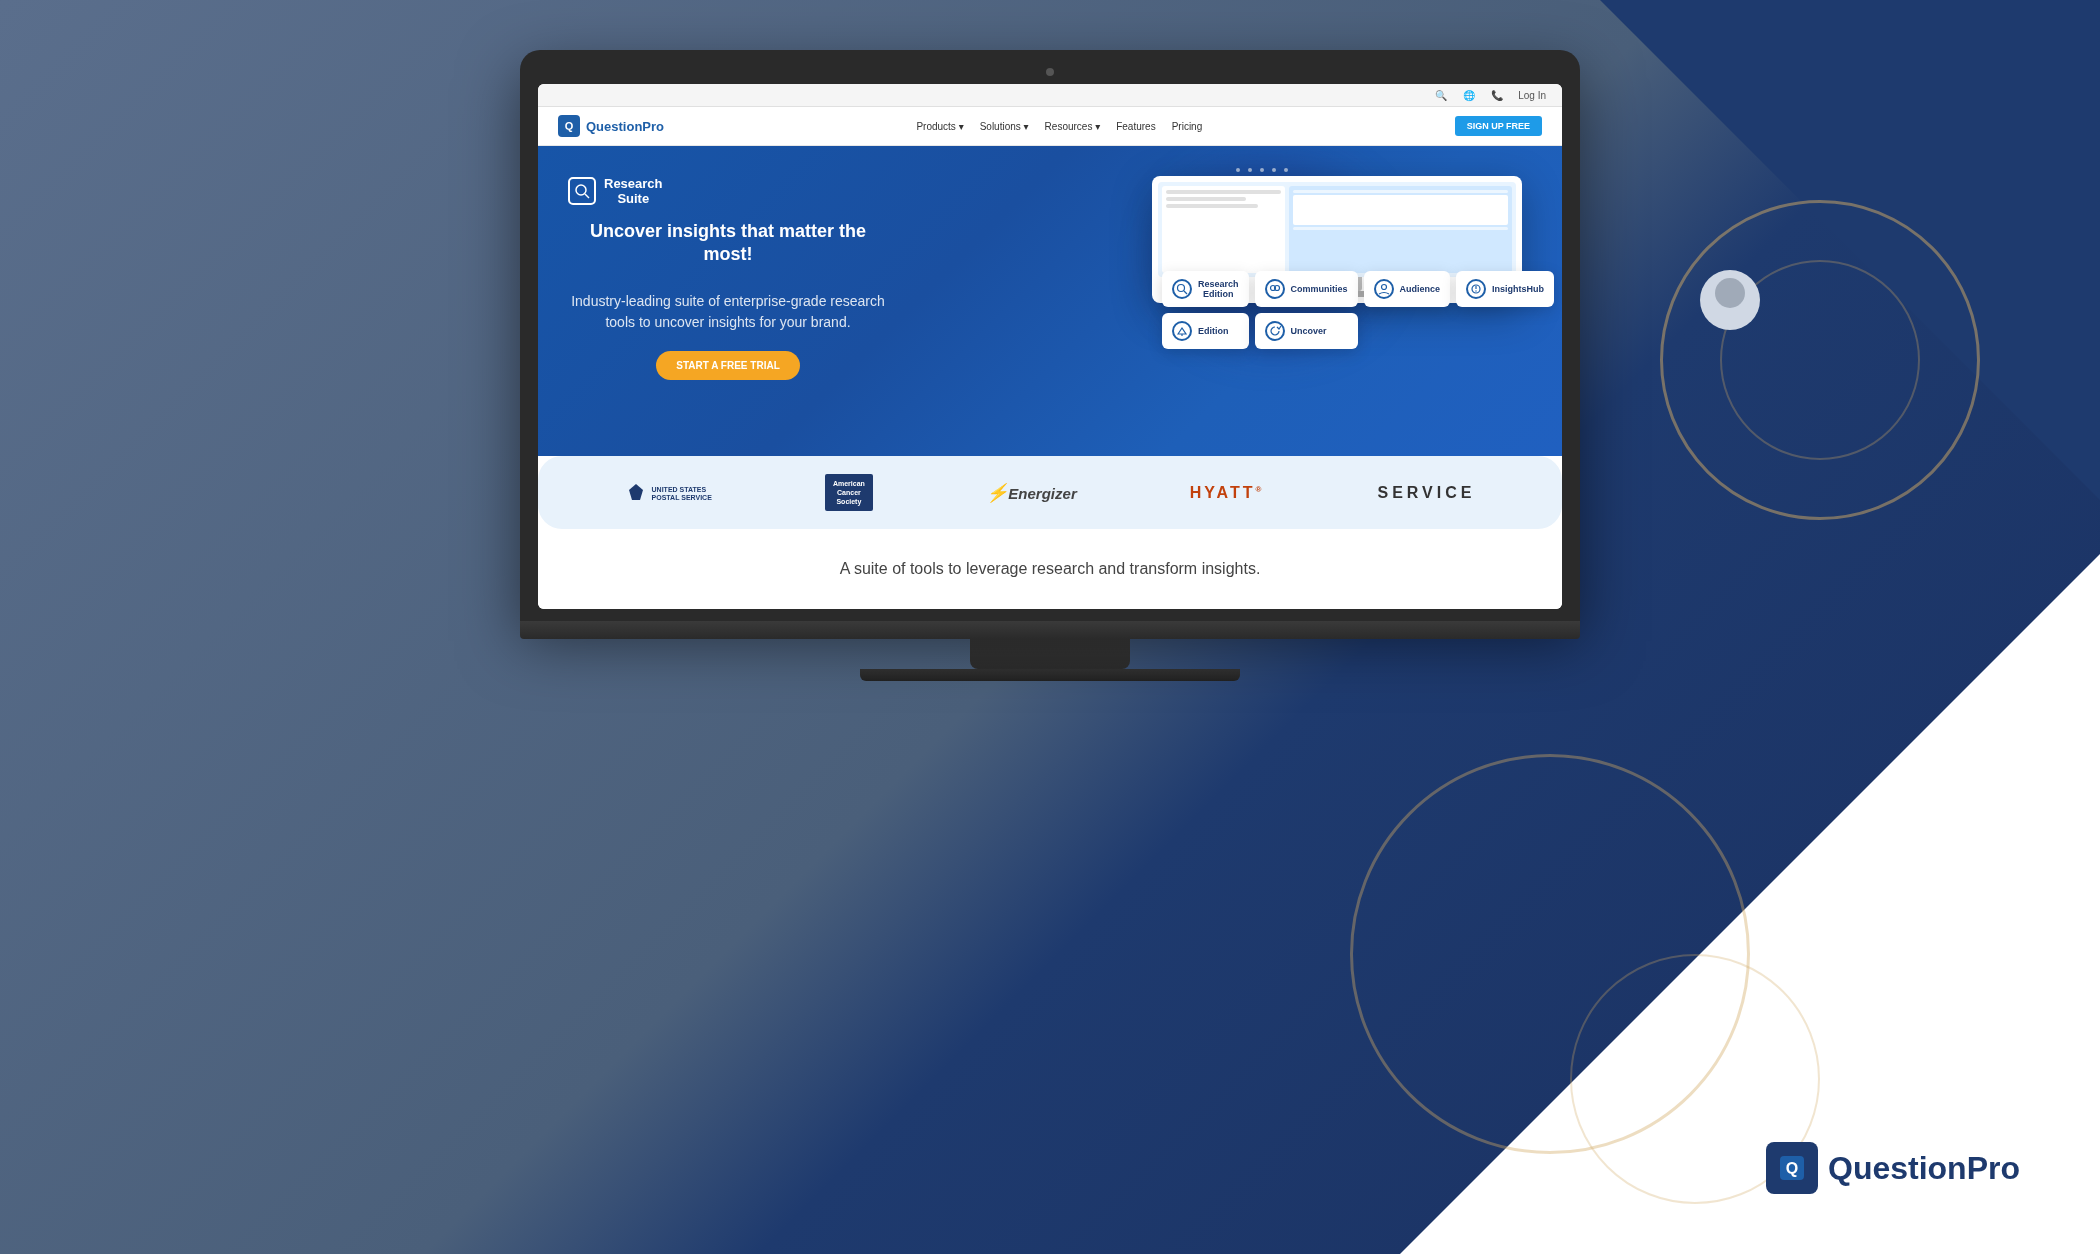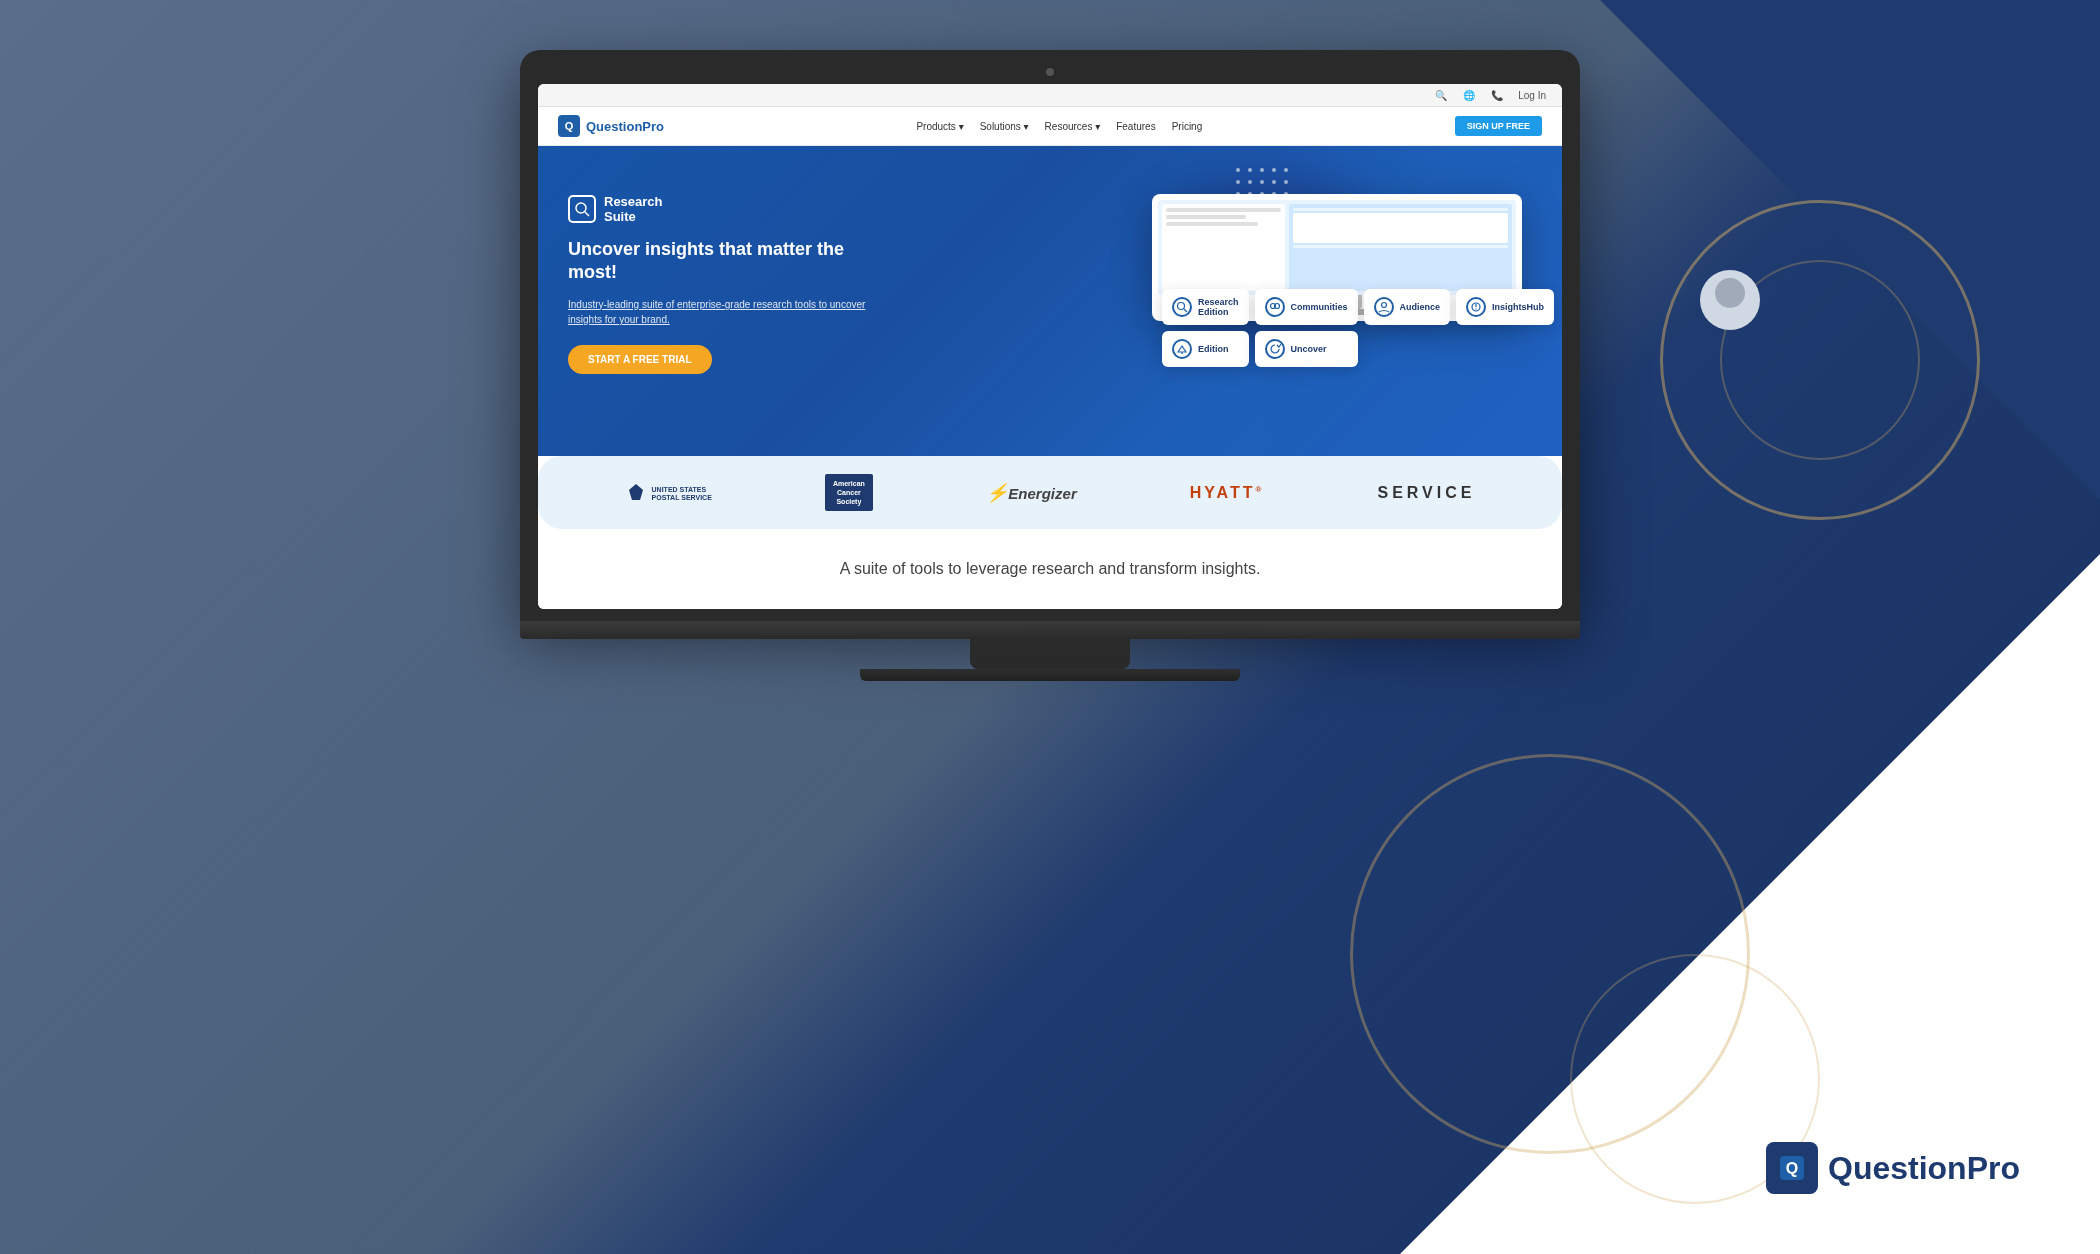--- a/index.html
+++ b/index.html
@@ -260,27 +260,28 @@
       padding: 5px 12px;
       border-radius: 3px;
       font-size: 9px;
       font-weight: bold;
       cursor: pointer;
     }
 
     
     .site-hero {
       background: linear-gradient(135deg, #1755a8 0%, #1a4fa0 40%, #1e5fb8 70%, #2060c0 100%);
-      padding: 48px 30px 28px;
+      padding: 30px 30px 28px;
       display: flex;
       align-items: flex-start;
       justify-content: space-between;
       min-height: 310px;
       position: relative;
       overflow: hidden;
+      text-align: center;
     }
 
     
     .hero-blob {
       position: absolute;
       right: 180px;
       top: 20px;
       width: 220px;
       height: 180px;
       background: rgba(30, 60, 140, 0.5);
@@ -314,28 +315,27 @@
       align-items: center;
       justify-content: center;
       color: white;
       font-size: 13px;
     }
     .hero-title {
       color: white;
       font-size: 18px;
       font-weight: bold;
       line-height: 1.3;
-      margin-bottom: 12px;
+      margin-bottom: 24px;
     }
     .hero-subtitle {
       color: rgba(255,255,255,0.85);
-      font-size: 10px;
+      font-size: 14px;
       line-height: 1.5;
       margin-bottom: 18px;
-      text-decoration: underline;
     }
     .hero-cta {
       background: #f5a623;
       color: white;
       padding: 9px 20px;
       border-radius: 25px;
       font-size: 10px;
       font-weight: bold;
       display: inline-block;
       cursor: pointer;

